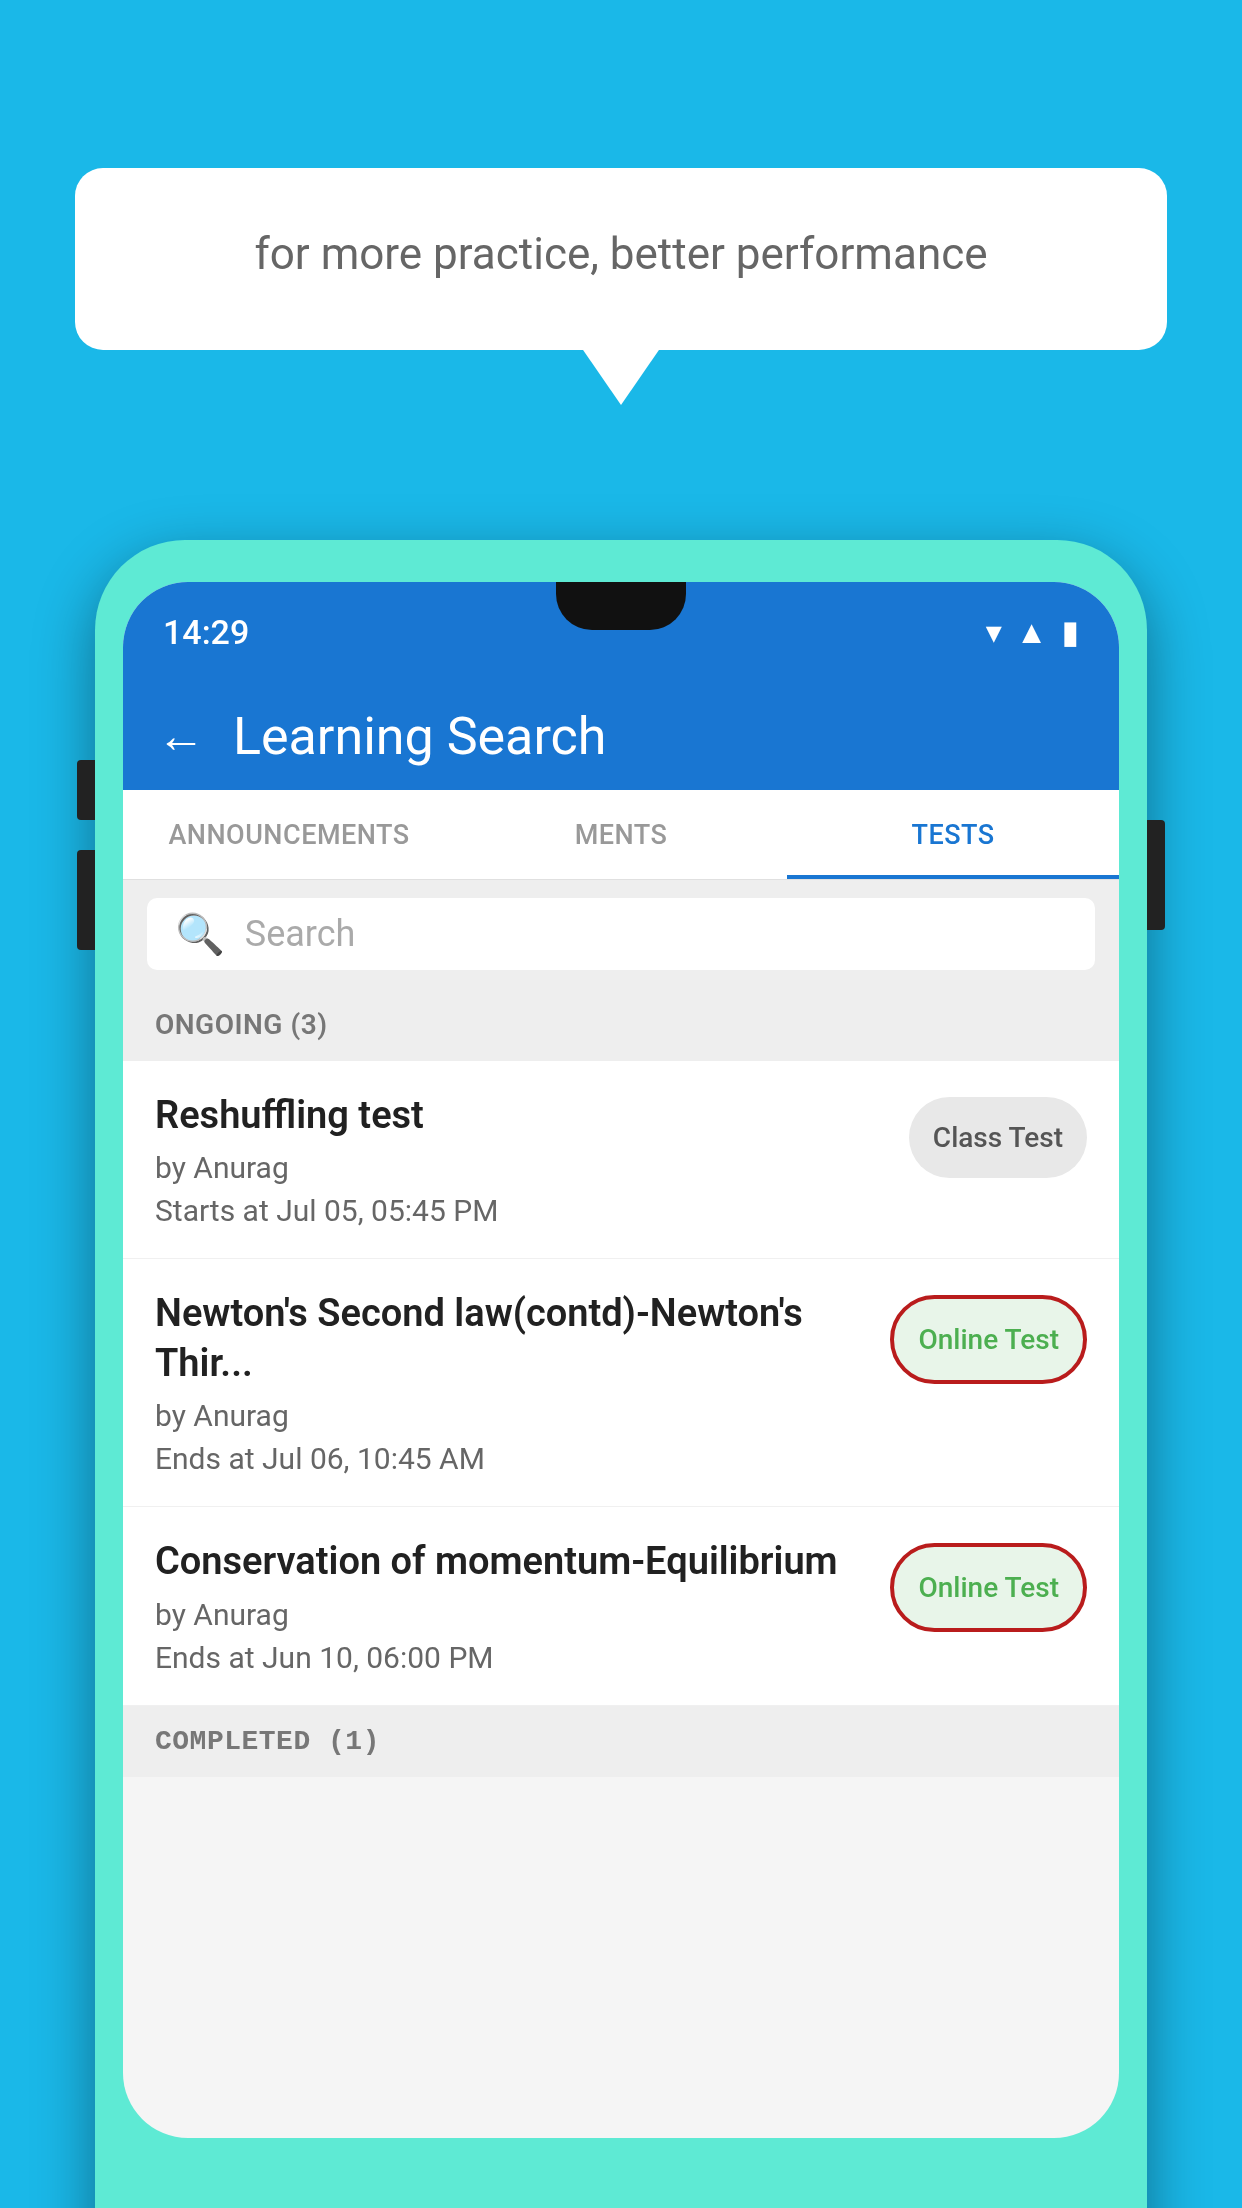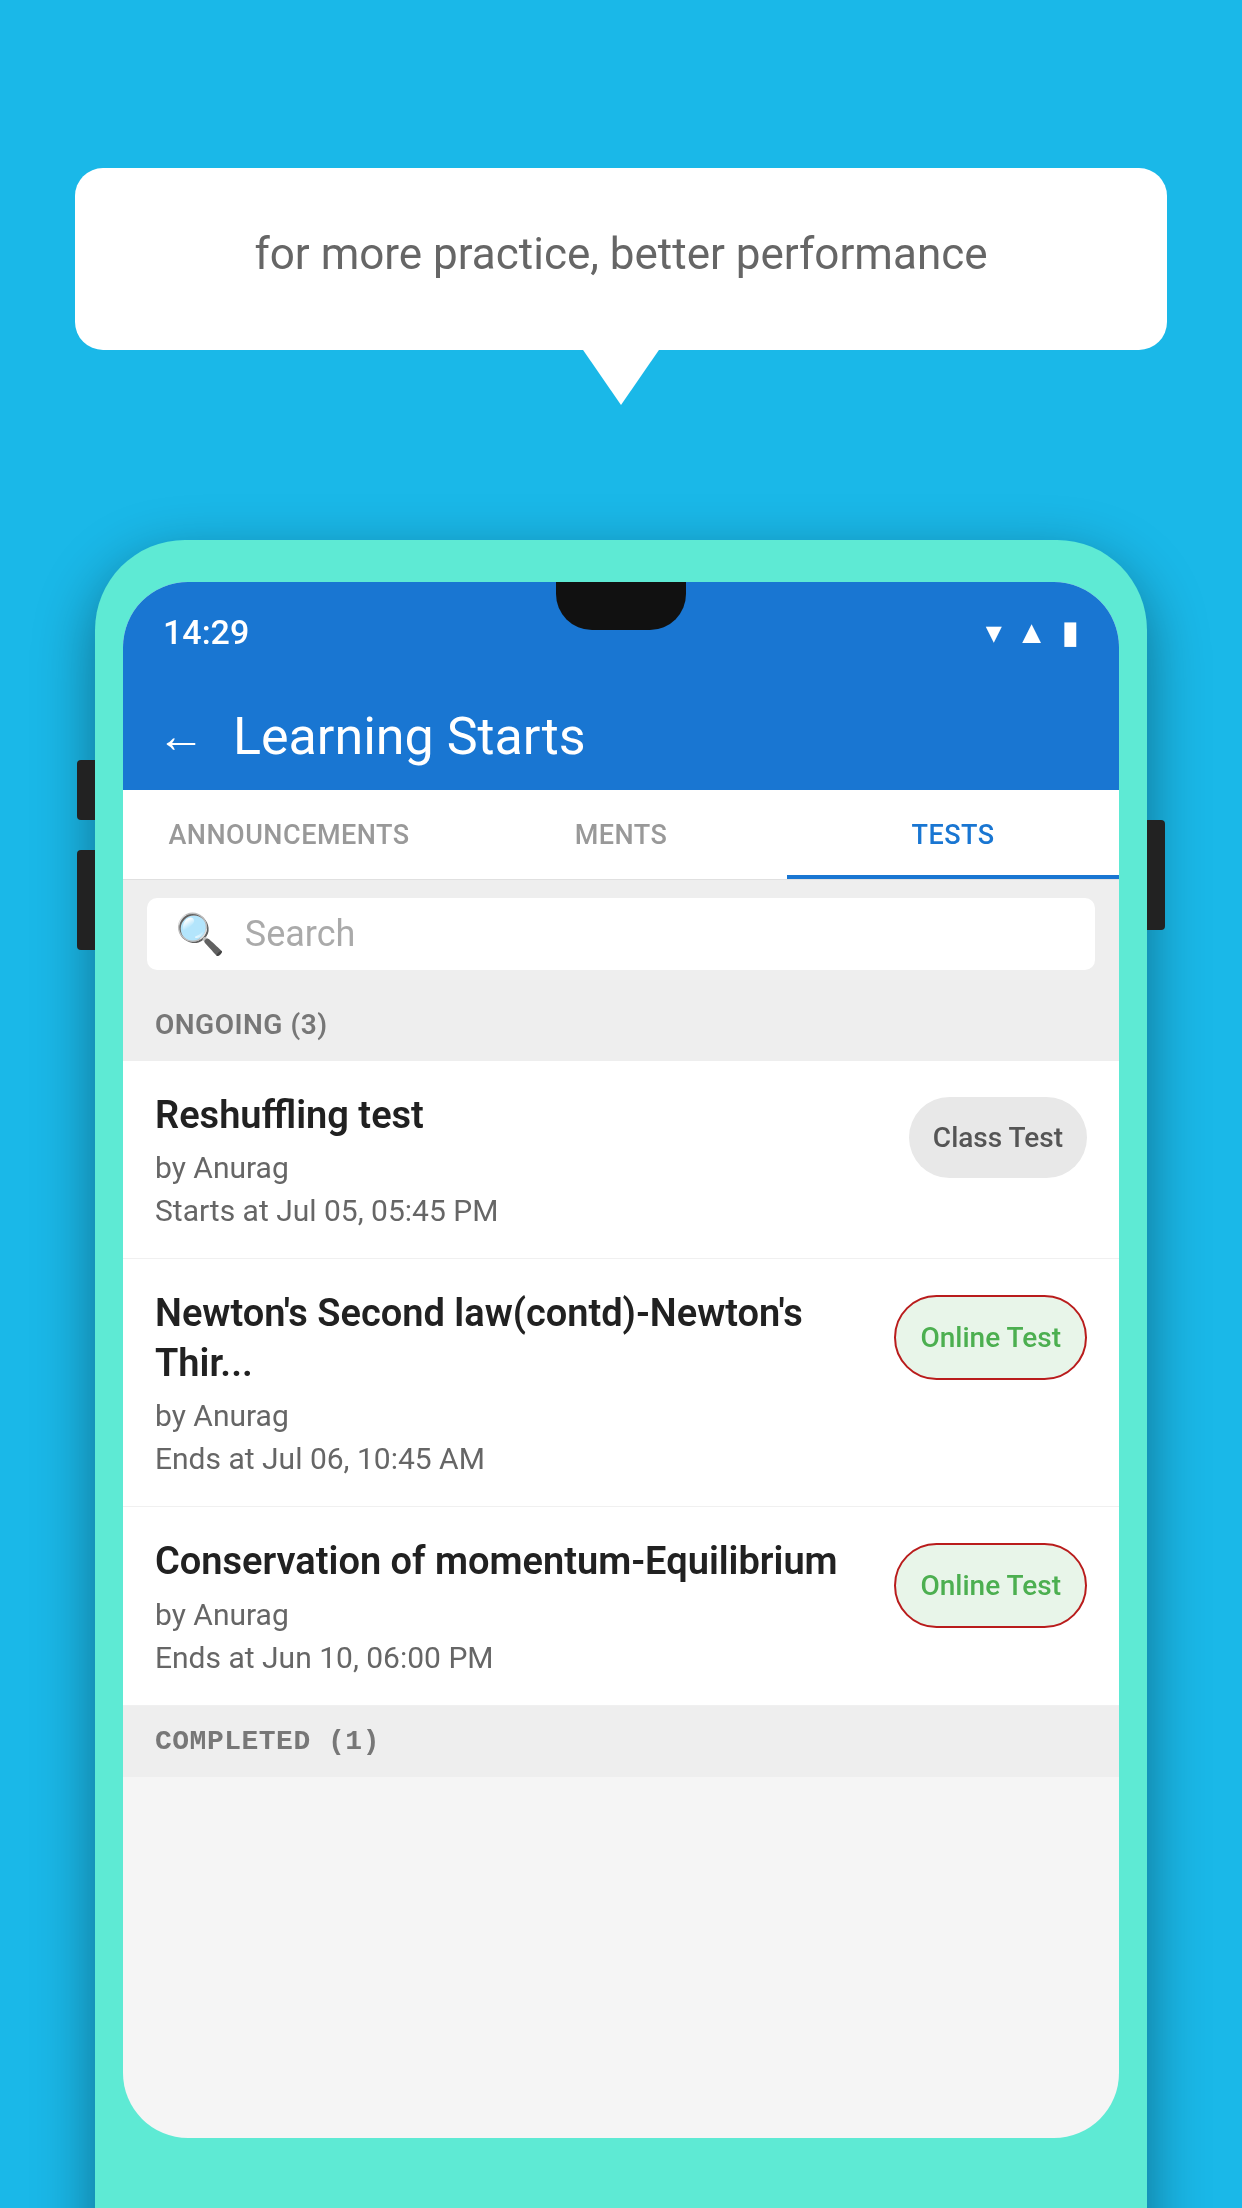--- a/index.html
+++ b/index.html
@@ -230,21 +230,21 @@
       margin-top: 6px;
       flex-shrink: 0;
     }
     .badge-class {
       background: #e8e8e8;
       color: #555;
     }
     .badge-online {
       background: #e8f5e9;
       color: #4caf50;
-      border: 2px solid #b91c1c;
+      border: 4px solid #b91c1c;
     }
 
     
     .completed-header {
       background: #eeeeee;
       padding: 20px 32px;
       font-size: 28px;
       color: #777;
       font-weight: 600;
       letter-spacing: 0.5px;
@@ -277,21 +277,21 @@
         <span style="color:white;font-size:32px;">▾</span>
 
         <span style="color:white;font-size:32px;">▲</span>
 
         <span style="color:white;font-size:32px;">▮</span>
       </div>
     </div>
 
     <div class="app-bar">
       <span class="back-arrow">←</span>
-      <span class="app-bar-title">Learning Starts</span>
+      <span class="app-bar-title">Learning Search</span>
     </div>
 
     <div class="tabs-bar">
       <div class="tab-item">
         <span>ANNOUNCEMENTS</span>
       </div>
       <div class="tab-item">
         <span>MENTS</span>
       </div>
       <div class="tab-item active">

